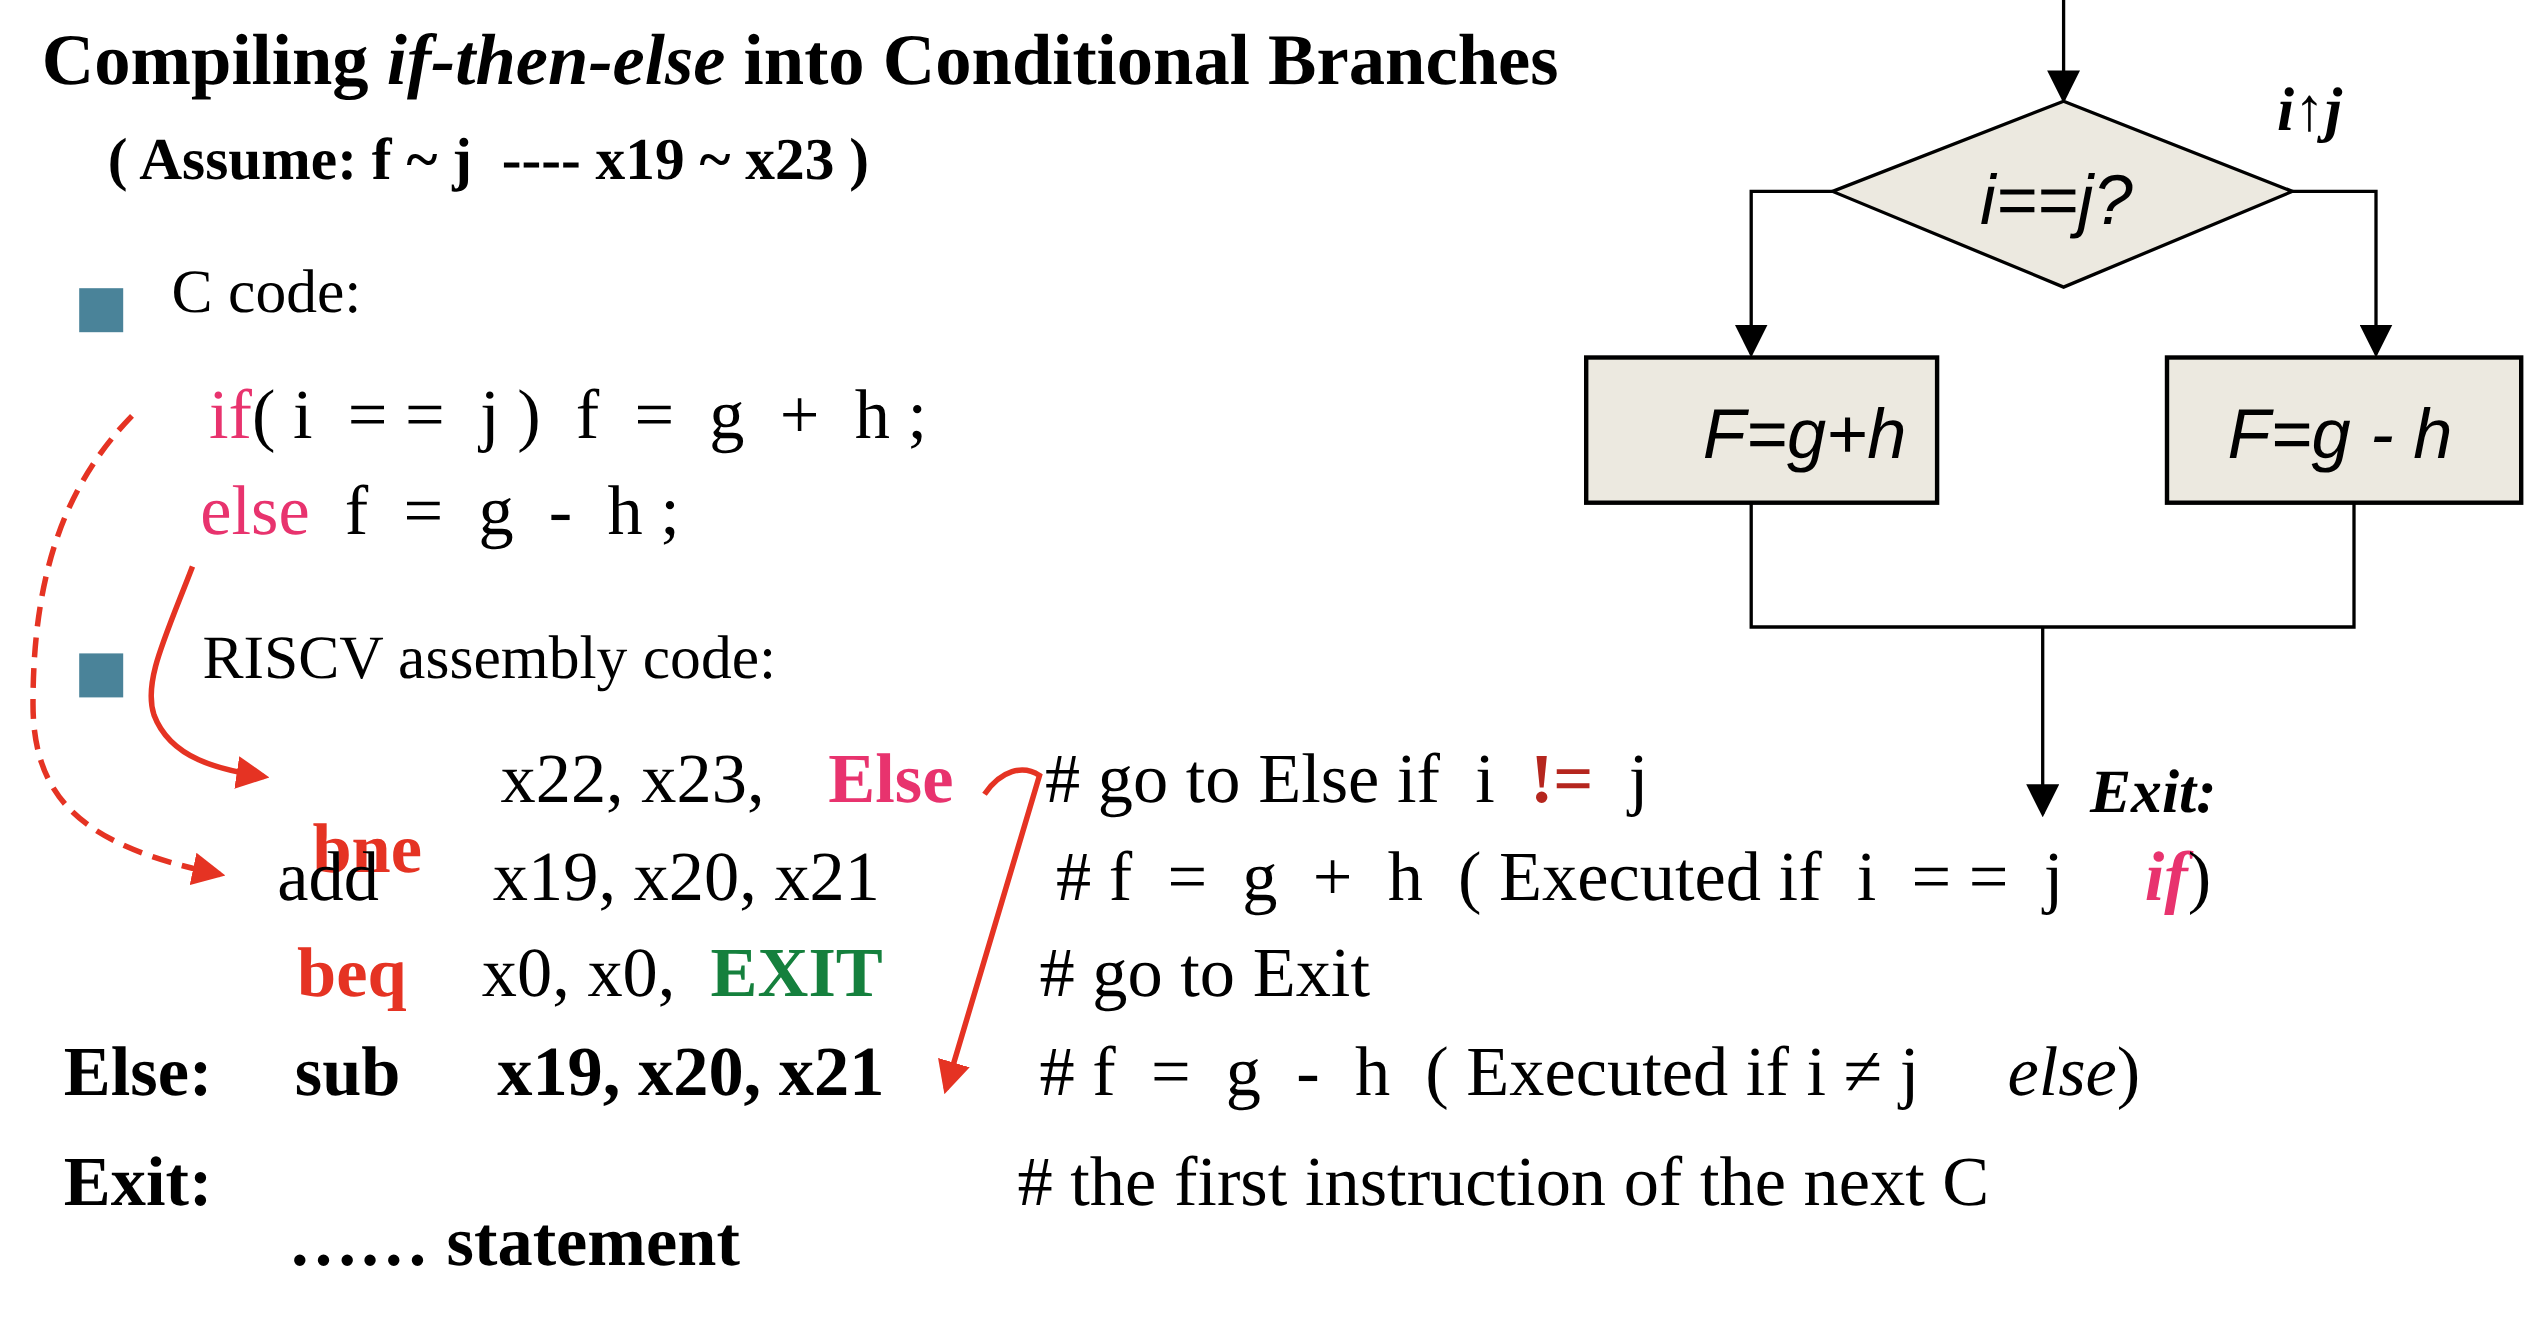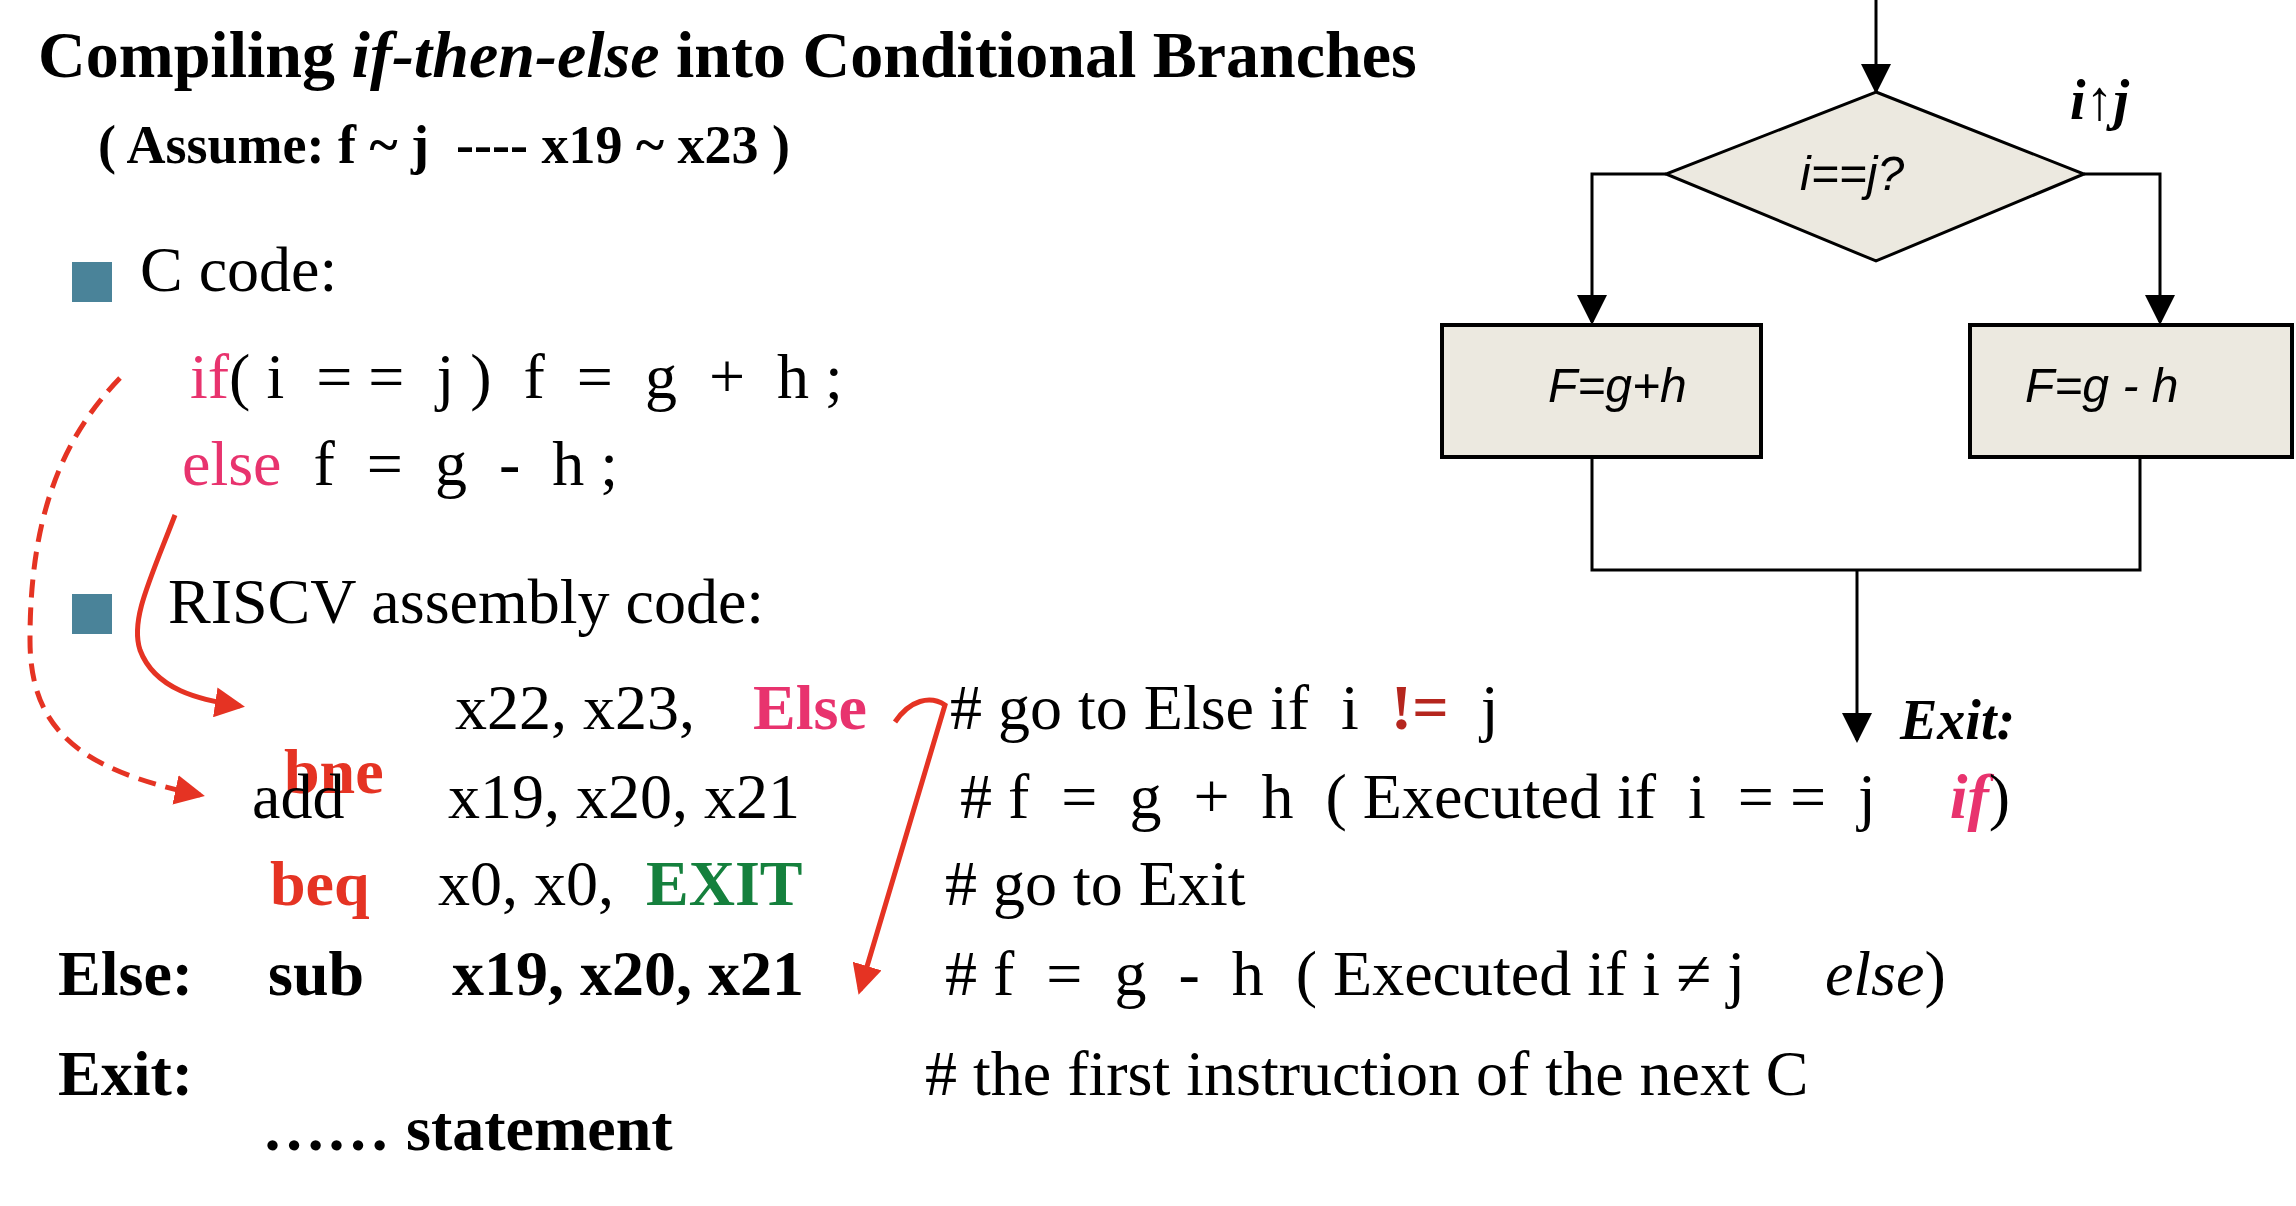--- a/index.html
+++ b/index.html
@@ -3,30 +3,30 @@
 <meta charset="utf-8">
 <style>
   html, body { margin:0; padding:0; background:#ffffff; }
   body { width:2296px; height:1206px; position:relative; overflow:hidden;
          font-family:"Liberation Serif", serif; color:#000; }
   .abs { position:absolute; white-space:pre; line-height:1; }
   .title { left:38px; top:22px; font-size:66px; font-weight:bold; }
   .title i { font-style:italic; }
   .subtitle { left:98px; top:118px; font-size:54px; font-weight:bold; }
   .bullet { position:absolute; width:40px; height:40px; background:#4A8399; }
-  .h2 { font-size:64px; }
+  .h2 { font-size:56px;margin-left:16px; }
   .code { font-size:64px; }
   .pink { color:#E8336E;margin-left:42px; }
   .red { color:#E53323; }
   .dred { color:#B5261E; }
   .blue { color:#15803d; }
   .bold { font-weight:bold; }
   .ital { font-style:italic; }
   svg.overlay { position:absolute; left:0; top:0; }
-  .fc-text { font-family:"Liberation Sans", sans-serif; font-style:italic; font-size:48px; }
+  .fc-text { font-family:"Liberation Sans", sans-serif; font-style:italic; font-size:64px; }
 </style>
 </head>
 <body>
 
 <div class="abs title"><span>Compiling </span><i>if-then-else</i><span> into Conditional Branches</span></div>
 <div class="abs subtitle">( Assume: f ~ j  ---- x19 ~ x23 )</div>
 
 <div class="bullet" style="left:72px; top:262px;"></div>
 <div class="abs h2" style="left:140px; top:238px;">C code:</div>
 

